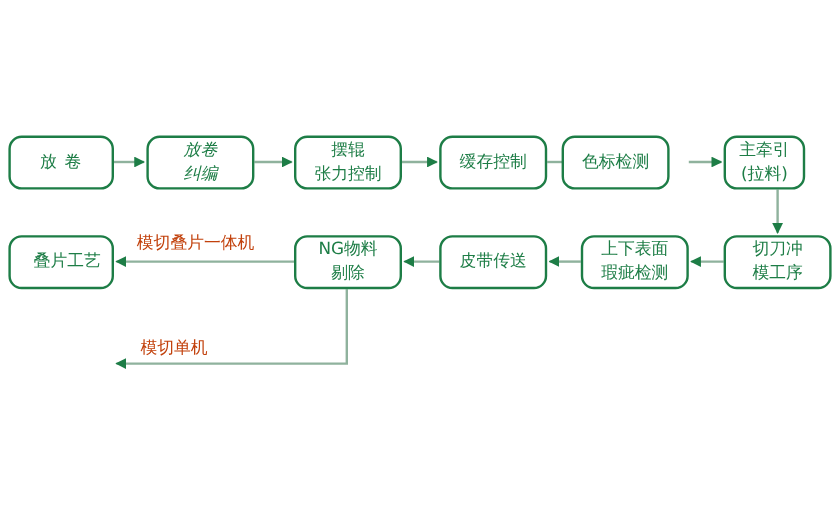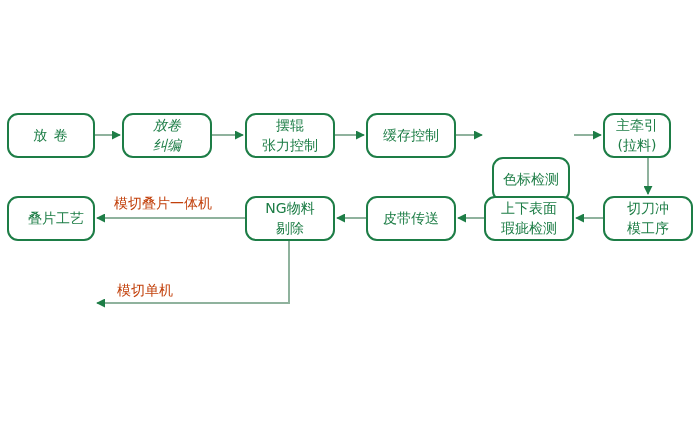--- a/index.html
+++ b/index.html
@@ -71,21 +71,21 @@
     <path class="line" d="M245,218 L97,218" marker-end="url(#ah)"></path>
     <path class="line" d="M289,241 L289,303 L97,303" marker-end="url(#ah)"></path>
   </svg>
 
   <div class="node" style="left:7px;   top:113px; width:88px; letter-spacing:1px;">放 卷</div>
   <div class="node" style="left:122px; top:113px; width:90px;font-style:italic;">放卷
 纠编</div>
   <div class="node" style="left:245px; top:113px; width:90px;">摆辊
 张力控制</div>
   <div class="node" style="left:366px; top:113px; width:90px;">缓存控制</div>
-  <div class="node" style="left:492px; top:113px; width:78px;margin-top:44px;">色标检测</div>
+  <div class="node" style="left:468px; top:113px; width:90px;">色标检测</div>
   <div class="node" style="left:603px; top:113px; width:68px;">主牵引
 (拉料)</div>
 
   <div class="node" style="left:603px; top:196px; width:90px;">切刀冲
 模工序</div>
   <div class="node" style="left:484px; top:196px; width:90px;">上下表面
 瑕疵检测</div>
   <div class="node" style="left:366px; top:196px; width:90px;">皮带传送</div>
   <div class="node" style="left:245px; top:196px; width:90px;">NG物料
 剔除</div>

